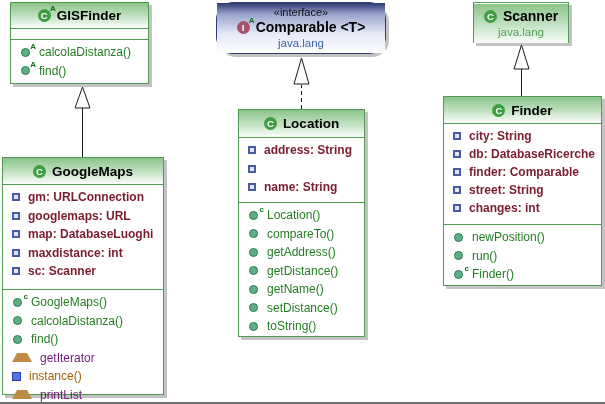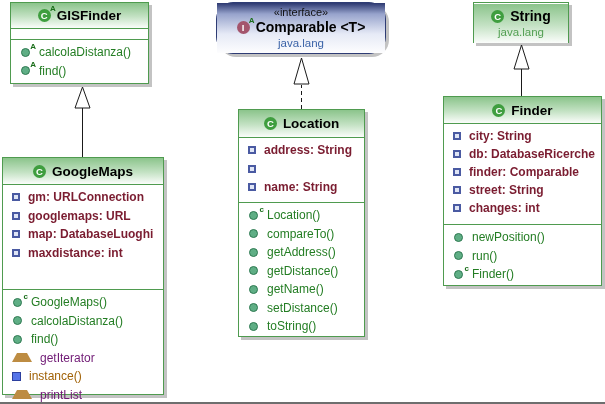--- a/index.html
+++ b/index.html
@@ -113,21 +113,21 @@
       <div class="pkg blue">java.lang</div>
     </div>
   </div>
 
   <div class="box" id="b-thread">
     <div class="ihdr" style="background:linear-gradient(180deg,#8bc48b 0%,#c4e2c4 55%,#fbfdfb 100%);">
       <div class="ititle" style="padding-top:4px;">
         <span class="ico-wrap">
             <span class="cir cls">C</span>
           </span>
-        <span>String</span>
+        <span>Scanner</span>
       </div>
       <div class="pkg green">java.lang</div>
     </div>
   </div>
 
   <div class="box" id="b-googlemaps">
     <div class="hdr">
       <span class="ico-wrap">
           <span class="cir cls">C</span>
         </span>
@@ -142,20 +142,24 @@
         <span class="sq-field"></span>
         <span>googlemaps: URL</span>
       </div>
       <div class="row f">
         <span class="sq-field"></span>
         <span>map: DatabaseLuoghi</span>
       </div>
       <div class="row f">
         <span class="sq-field"></span>
         <span>maxdistance: int</span>
+      </div>
+      <div class="row f">
+        <span class="sq-field"></span>
+        <span>sc: Scanner</span>
       </div>
     </div>
     <div class="comp">
       <div class="row m">
         <span class="ico-wrap small">
             <span class="cir mth"></span>
             <span class="sup">c</span>
           </span>
         <span>GoogleMaps()</span>
       </div>

